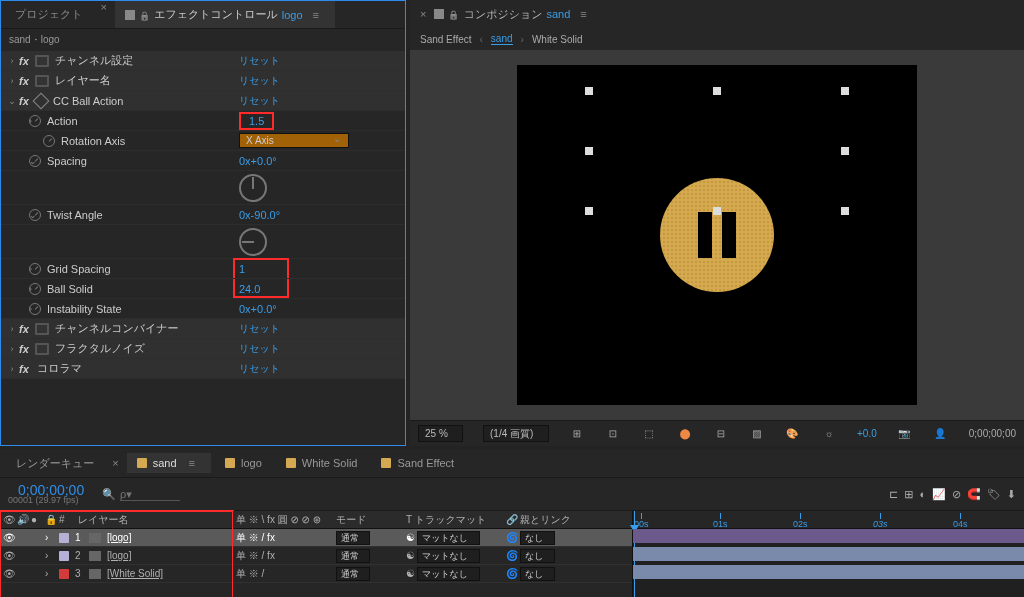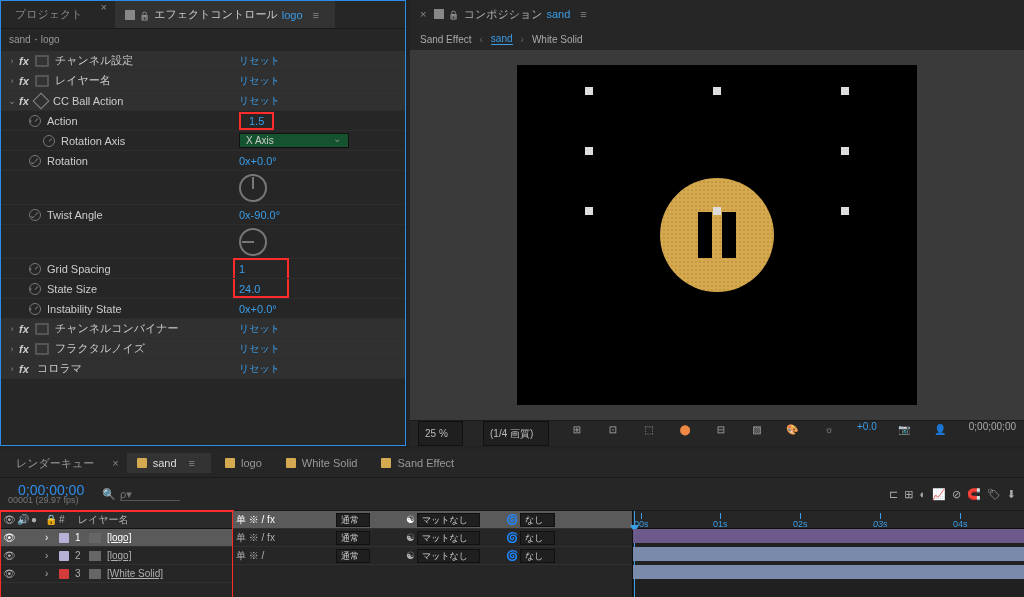--- a/index.html
+++ b/index.html
@@ -29,39 +29,39 @@
 .preset-icon { width:14px; height:12px; background:#555; margin-right:4px; border-radius:1px; position:relative; }
 .preset-icon::after{ content:""; position:absolute; left:2px; top:2px; right:2px; bottom:2px; background:#333;}
 .prop-name { flex:0 0 auto; color:#ccc; padding-left:2px; }
 .prop-indent1 { padding-left:22px; }
 .reset-link { color:#3a9de8; cursor:pointer; font-size:10px; position:absolute; left:238px;}
 .prop-row.header { background:#303030; }
 .stopwatch { width:12px; height:12px; border:1px solid #777; border-radius:50%; margin-right:4px; position:relative; flex-shrink:0; }
 .stopwatch::after { content:""; position:absolute; width:4px; height:1px; background:#777; left:50%; top:50%; transform-origin:left; transform:rotate(-45deg);}
 .val { color:#3a9de8; cursor:ew-resize; }
 .val-box { position:absolute; left:238px; }
-.dropdown { background:#14532d; border:1px solid #111; color:#ccc; font-size:10px; padding:1px 16px 1px 6px; position:absolute; left:238px; width:110px; appearance:none;}
+.dropdown { background:#a16207; border:1px solid #111; color:#ccc; font-size:10px; padding:1px 16px 1px 6px; position:absolute; left:238px; width:110px; appearance:none;}
 .dropdown-wrap{ position:relative; }
 .dropdown-wrap::after{ content:"⌄"; position:absolute; left:332px; color:#888; top:2px; font-size:10px;}
 .dial { width:28px; height:28px; border:2px solid #777; border-radius:50%; position:absolute; left:238px; }
 .dial::after{ content:""; position:absolute; width:2px; height:12px; background:#777; left:50%; top:1px; transform:translateX(-50%);}
 .prop-row.tall { height:34px; }
 .red-box { border:2px solid #ff2a2a; }
 
 
 .comp-tabs { display:flex; align-items:center; height:28px; padding:0 6px; gap:4px; }
 .comp-breadcrumb { display:flex; align-items:center; gap:8px; height:22px; padding:0 10px; font-size:10px; color:#aaa;}
 .comp-breadcrumb .sep{ color:#666; }
 .viewer { flex:1; background:#3a3a3a; display:flex; align-items:center; justify-content:center; position:relative; }
 .canvas { width:400px; height:340px; background:#000; position:relative; }
 .logo-circle { width:114px; height:114px; border-radius:50%; background:radial-gradient(circle,#d4a951 2px,#c59838 2px); background-size:4px 4px; position:absolute; left:50%; top:50%; transform:translate(-50%,-50%);}
 .logo-bars { position:absolute; left:50%; top:50%; transform:translate(-50%,-50%); display:flex; gap:10px;}
 .logo-bars div{ width:14px; height:46px; background:#000;}
 .handle { width:8px; height:8px; background:#ddd; position:absolute; }
-.viewer-toolbar { display:flex; gap:20px; height:26px; padding:0 8px; background:#262626; border-top:1px solid #1a1a1a; font-size:10px;}
+.viewer-toolbar { display:flex; align-items:center; gap:20px; height:26px; padding:0 8px; background:#262626; border-top:1px solid #1a1a1a; font-size:10px;}
 .vt-select{ background:#1f1f1f; border:1px solid #111; color:#bbb; padding:2px 14px 2px 6px; font-size:10px; appearance:none; }
 .vt-icon { width:16px; height:16px; display:flex; align-items:center; justify-content:center; color:#aaa; cursor:pointer;}
 
 
 .tl-tabs { display:flex; align-items:center; height:28px; gap:4px; padding:0 6px;}
 .tl-tab { display:flex; align-items:center; gap:6px; padding:4px 10px; color:#999; cursor:pointer;}
 .tl-tab.active { background:#333; color:#ddd;}
 .swatch{ width:10px; height:10px; border-radius:1px;}
 .tl-top { display:flex; height:34px; border-top:1px solid #1a1a1a; border-bottom:1px solid #1a1a1a; align-items:center;}
 .timecode-big { color:#2f8eea; font-size:14px; padding:0 10px; line-height:1;}
@@ -148,21 +148,21 @@
       <div class="prop-row dropdown-wrap" style="position:relative;">
         <span class="prop-indent1" style="width:36px;"></span>
         <span class="stopwatch"></span>
         <span class="prop-name">Rotation Axis</span>
         <select class="dropdown"><option>X Axis</option></select>
       </div>
 
       <div class="prop-row" style="position:relative;">
         <span class="tw prop-indent1">⌄</span>
         <span class="stopwatch"></span>
-        <span class="prop-name">Rotation</span>
+        <span class="prop-name">Spacing</span>
         <span class="val val-box">0x+0.0°</span>
       </div>
       <div class="prop-row tall" style="position:relative;">
         <span class="dial"></span>
       </div>
 
 
       <div class="prop-row" style="position:relative;">
         <span class="tw prop-indent1">⌄</span>
         <span class="stopwatch"></span>
@@ -177,21 +177,21 @@
 
       <div class="prop-row" style="position:relative;">
         <span class="tw prop-indent1">›</span>
         <span class="stopwatch"></span>
         <span class="prop-name">Grid Spacing</span>
         <span class="val val-box">1</span>
       </div>
       <div class="prop-row" style="position:relative;">
         <span class="tw prop-indent1">›</span>
         <span class="stopwatch"></span>
-        <span class="prop-name">State Size</span>
+        <span class="prop-name">Ball Solid</span>
         <span class="val val-box">24.0</span>
       </div>
       <div class="prop-row" style="position:relative;">
         <span class="tw prop-indent1">›</span>
         <span class="stopwatch"></span>
         <span class="prop-name">Instability State</span>
         <span class="val val-box">0x+0.0°</span>
       </div>
 
       <div class="prop-row header" style="position:relative;">
@@ -365,20 +365,27 @@
     <span class="lr-cell" style="width:14px;">3</span>
     <span class="lr-cell" style="flex:1;">
               <span style="width:12px;height:10px;background:#666;display:inline-block;margin-right:4px;"></span>
               <span class="underline">[White Solid]</span>
             </span>
           </div>
         </div>
     </div>
 
     <div class="tl-mid">
+      <div class="tl-header-row">
+        <span class="lr-cell" style="width:100px;">单 ※ \ fx 圓 ⊘ ⊘ ⊛</span>
+        <span class="lr-cell" style="width:70px;">モード</span>
+        <span class="lr-cell" style="width:100px;">T トラックマット</span>
+        <span class="lr-cell" style="width:14px;">🔗</span>
+        <span class="lr-cell" style="flex:1;">親とリンク</span>
+      </div>
       <div id="layer-rows-mid">
           <div class="layer-row sel">
             <span class="lr-cell" style="width:100px;">单 ※ / fx</span>
     <span class="lr-cell" style="width:70px;">
               <select class="mode-select"><option>通常</option></select>
             </span>
     <span class="lr-cell" style="width:100px;">
               <span>☯</span>
               <select class="matte-select"><option>マットなし</option></select>
             </span>

